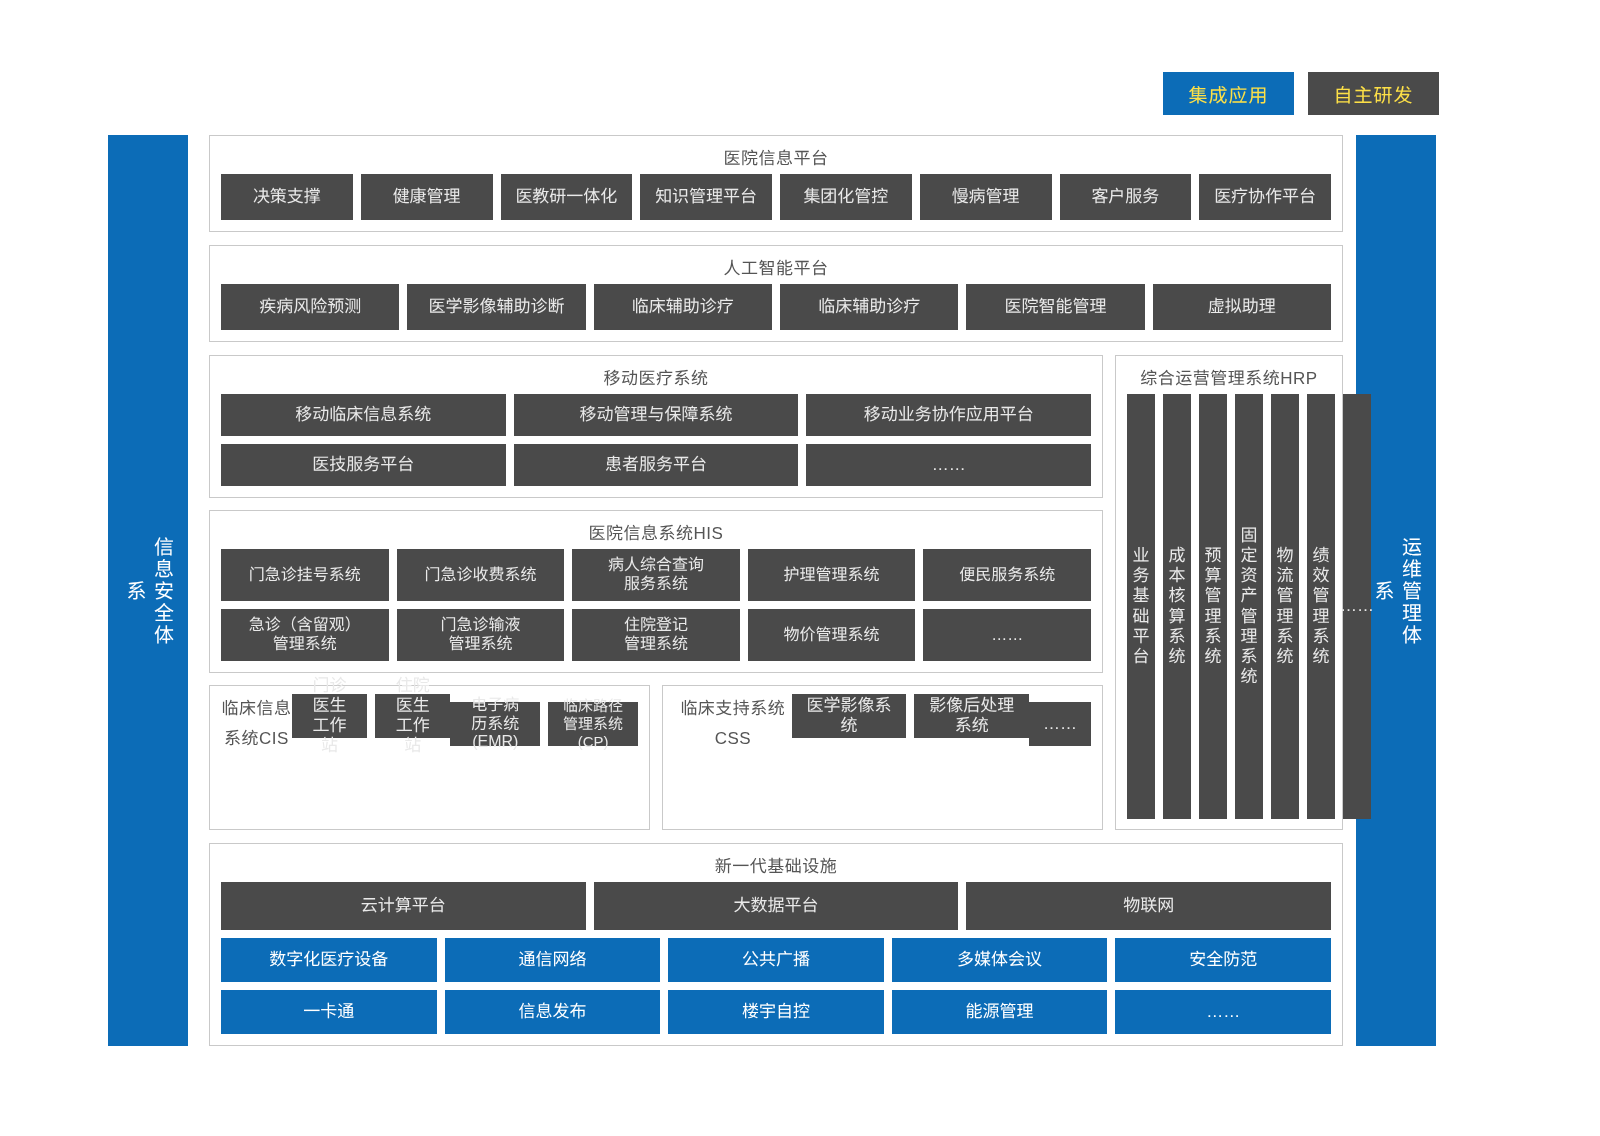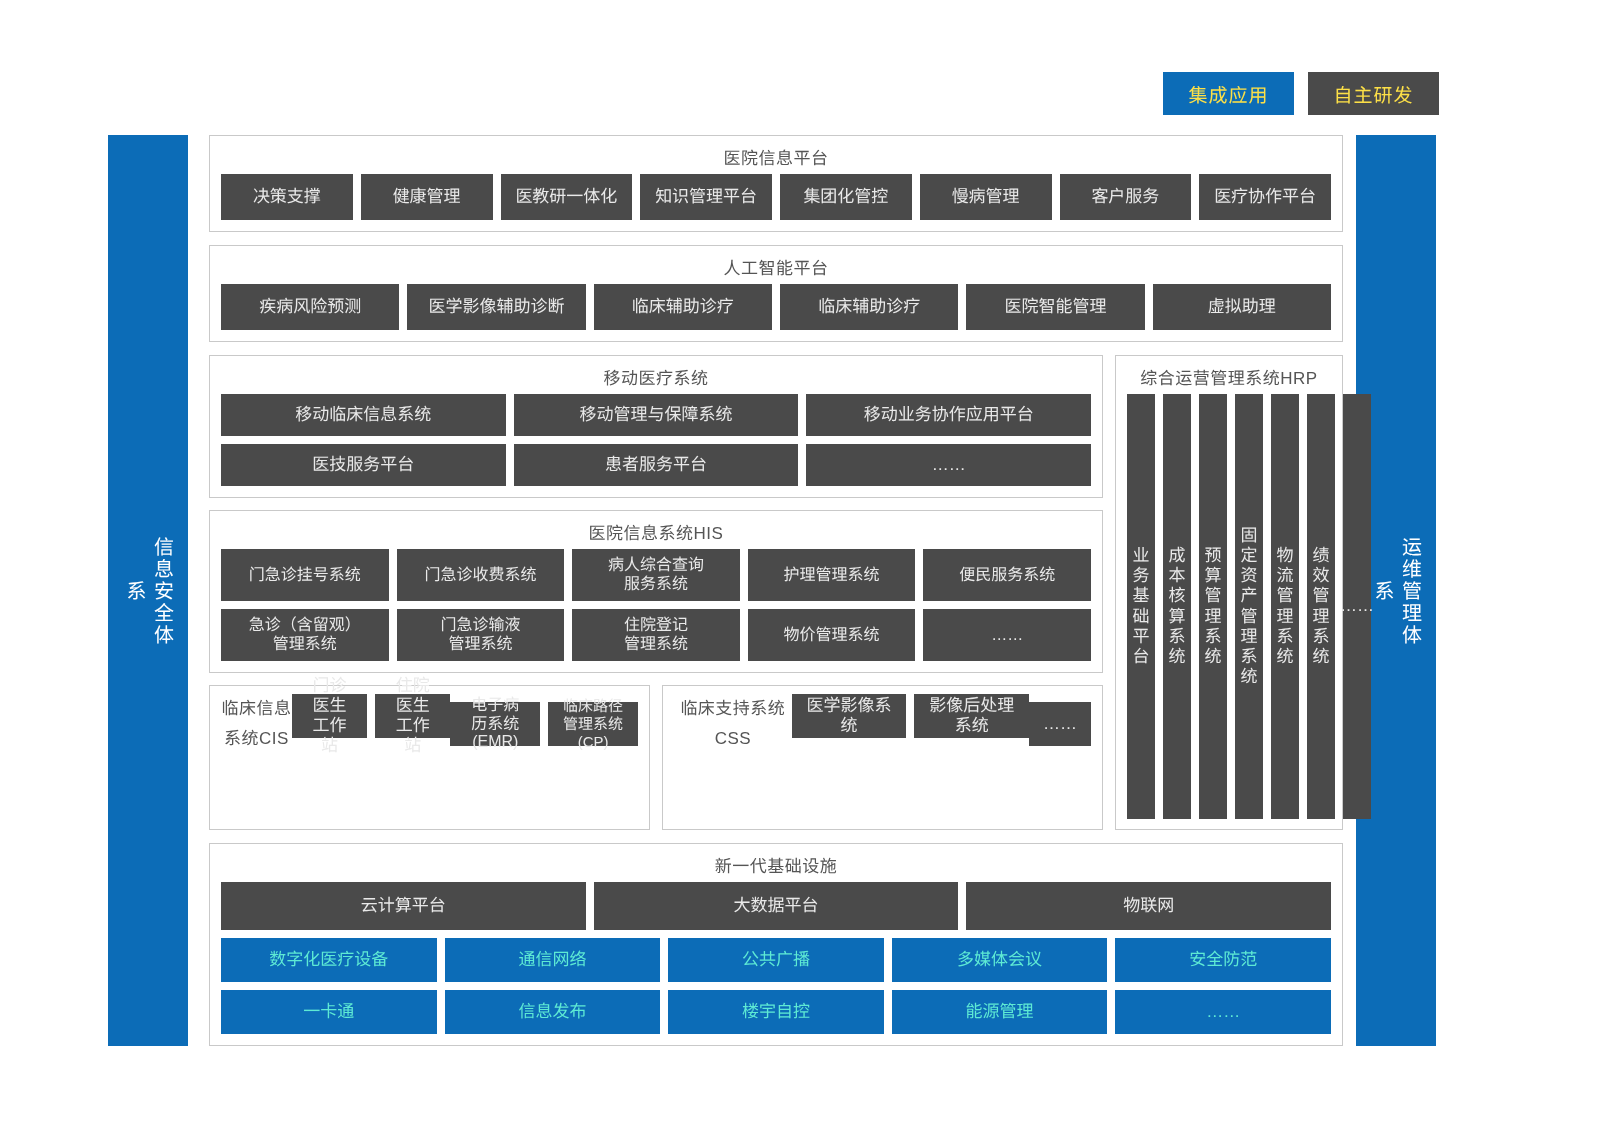--- a/index.html
+++ b/index.html
@@ -60,21 +60,21 @@
   .boxrow { display: flex; gap: 8px; }
   .boxrow + .boxrow { margin-top: 8px; }
 
   .box {
     background: #4a4a4a; color: #e9e9e9;
     display: flex; align-items: center; justify-content: center;
     text-align: center; font-size: 17px; line-height: 1.18;
     padding: 4px 14px; white-space: pre-line;
     flex: 1 1 0; min-width: 0;
   }
-  .box.blue { background: #0c6cb7; color: #5eead4; }
+  .box.blue { background: #0c6cb7; color: #ffffff; }
   .h46  .box { height: 46px; }
   .h42  .box { height: 42px; }
   .h52  .box { height: 52px; }
   .h44  .box { height: 44px; }
   .h48  .box { height: 48px; }
 
   
   .mid { display: flex; gap: 12px; flex: 1 1 auto; min-height: 0; }
   .mid-left { flex: 1 1 auto; display: flex; flex-direction: column; gap: 12px; min-width: 0; }
   .mid-right { width: 228px; flex: none; display: flex; flex-direction: column; }

